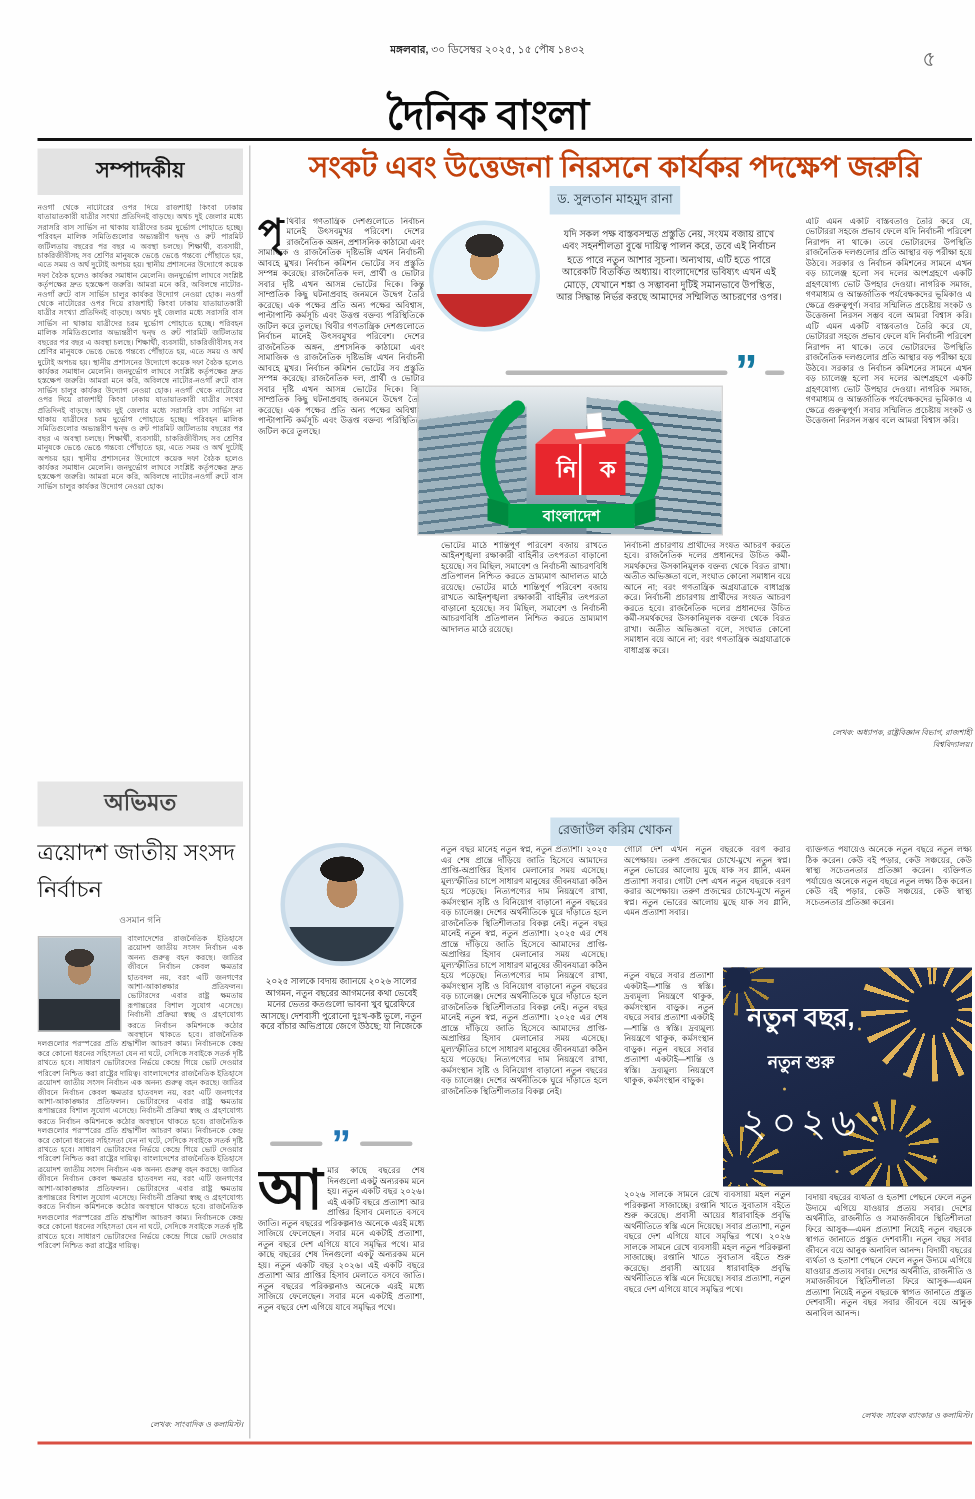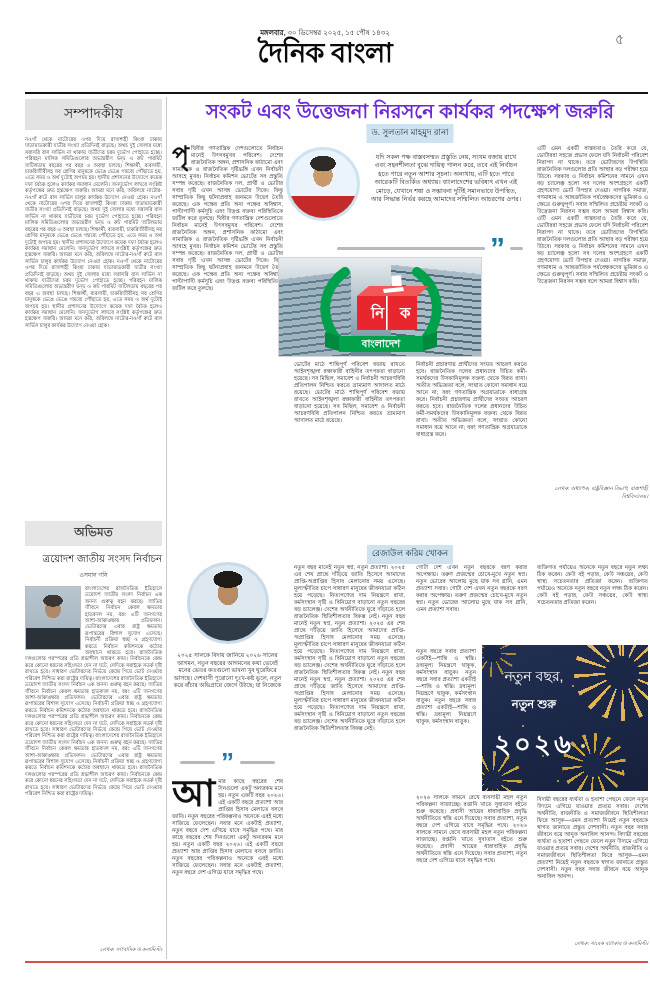--- a/index.html
+++ b/index.html
@@ -5,53 +5,53 @@
   * { margin:0; padding:0; box-sizing:border-box; }
   html,body { background:#ffffff; }
   .page {
     position:relative; width:650px; height:999px; background:#fefefe;
     font-family:"Liberation Sans","DejaVu Sans",sans-serif; overflow:hidden;
   }
   
   .dateline { position:absolute; top:27px; left:0; width:100%; text-align:center; font-size:7px; color:#222; }
   .dateline .day { font-weight:700; }
   .pagenum { position:absolute; top:28px; right:26px; font-size:14px; color:#666; }
-  .masthead { position:absolute; top:32px; left:0; width:100%; display:flex; justify-content:center; align-items:flex-end; gap:9px; color:#0a0a0a; }
+  .masthead { position:absolute; top:56px; left:0; width:100%; display:flex; justify-content:center; align-items:flex-end; gap:9px; color:#0a0a0a; }
   .masthead .brand { font-size:27px; font-weight:800; letter-spacing:-0.5px; }
   .masthead .sect  { font-size:37px; font-weight:900; letter-spacing:0px; }
   .toprule { position:absolute; top:92px; left:25px; width:623px; height:2px; background:#121212; }
   .vdivider { position:absolute; top:97px; left:166px; width:1px; height:862px; background:#c9c9c9; }
   .footrule { position:absolute; top:961px; left:25px; width:623px; height:2px; background:#d94f43; }
 
   
   .leftcol { position:absolute; left:25px; width:137px; }
   .ed { top:99px; }
-  .secbox { background:#e3e3e3; text-align:center; font-weight:400; color:#1a1a1a; }
+  .secbox { background:#e3e3e3; text-align:center; font-weight:700; color:#1a1a1a; }
   .ed .secbox { font-size:14px; padding:3px 0 4px; }
   .ed-title { margin-top:7px; font-size:12.5px; line-height:15px; color:#151515; font-weight:500; }
   .ed-body { margin-top:6px; height:340px; overflow:hidden; font-size:5px; line-height:6.4px; text-align:justify; color:#3a3a3a; }
   .op { top:521px; }
-  .op .secbox { font-size:12px; font-weight:600; color:#444; padding:2px 0 3px; background:#e6e6e6; }
-  .op-title { margin-top:5px; text-align:right; font-size:10px; color:#151515; }
+  .op .secbox { font-size:15px; font-weight:600; color:#444; padding:2px 0 3px; background:#e6e6e6; }
+  .op-title { margin-top:5px; text-align:left; font-size:15px; color:#151515; }
   .op-author { margin-top:2px; text-align:center; font-size:6px; color:#555; }
   .op-bodywrap { margin-top:4px; height:368px; overflow:hidden; font-size:5px; line-height:6.4px; text-align:justify; color:#3a3a3a; }
   .op-photo { float:left; width:56px; height:64px; margin:1px 4px 2px 0;
     background:
       radial-gradient(ellipse 16px 10px at 50% 22%, #3c3632 0 60%, transparent 61%),
       radial-gradient(ellipse 13px 15px at 50% 36%, #b08a68 0 60%, transparent 61%),
       linear-gradient(0deg, #2b3138 0 34%, transparent 34%),
       linear-gradient(180deg,#b9c6cf,#9fb0bb);
     border:1px solid #bbb; }
   .op-credit { position:absolute; left:25px; top:946px; width:137px; font-size:5.2px; font-style:italic; text-align:right; color:#333; }
 
   
   .art { position:absolute; left:172px; width:476px; }
   .a1 { top:97px; height:415px; }
   .a2 { top:518px; height:445px; }
-  .headline { position:absolute; top:0; left:0; width:100%; text-align:center; white-space:nowrap; color:#6d28d9; }
+  .headline { position:absolute; top:0; left:0; width:100%; text-align:center; white-space:nowrap; color:#c2410c; }
   .a1 .headline { font-size:19.5px; font-weight:600; }
   .a2 .headline { font-size:18.5px; font-weight:600; top:2px; }
   .bylinebox { position:absolute; left:50%; transform:translateX(-50%); background:#cfe2ef; text-align:center; font-size:8.5px; color:#22323c; padding:2px 5px 3px; }
   .a1 .bylinebox { top:27px; }
   .a2 .bylinebox { top:27px; }
   .col { position:absolute; width:111px; font-size:5.5px; line-height:7px; text-align:justify; color:#222; overflow:hidden; }
   .dropcap { float:left; font-weight:700; color:#111; }
   .dc1 { font-size:25px; line-height:21px; padding-right:2px; }
   .dc2 { font-size:37px; line-height:31px; padding-right:3px; }
 
@@ -98,23 +98,23 @@
     background:#1b2747; }
   .burst .core { position:absolute; left:50%; top:50%; width:6px; height:6px; margin:-3px 0 0 -3px; border-radius:50%; background:#f3d892; }
   .b-a { right:-22px; top:-20px; width:96px; height:96px; }
   .b-b { right:22px;  bottom:-6px; width:64px; height:64px; background:repeating-conic-gradient(#caa23e 0deg 6deg, transparent 6deg 26deg); }
   .b-c { left:-18px; bottom:-18px; width:58px; height:58px; background:repeating-conic-gradient(#caa23e 0deg 6deg, transparent 6deg 30deg); }
   .b-d { left:-14px; top:-16px; width:48px; height:48px; background:repeating-conic-gradient(#ad8a35 0deg 6deg, transparent 6deg 30deg); }
   .ad-dots { position:absolute; left:30px; top:30px; width:2px; height:2px; border-radius:50%; background:#e9c878;
     box-shadow: 60px 10px 0 #d8b25c, 90px 40px 0 #e9c878, 30px 80px 0 #caa23e, 110px 95px 0 #e9c878,
                 10px 50px 0 #d8b25c, 70px 70px 0 1px #f3d892, 120px 20px 0 #caa23e, 45px 105px 0 #d8b25c; }
   .ad-text { position:absolute; left:6px; top:20px; width:92px; text-align:center; color:#ffffff; }
-  .ad-l1 { font-size:14px; font-weight:400; }
+  .ad-l1 { font-size:17px; font-weight:700; }
   .ad-l2 { font-size:11.5px; font-weight:700; margin-top:7px; }
-  .ad-yr { font-size:26px; font-weight:700; margin-top:9px; letter-spacing:3px; }
+  .ad-yr { font-size:26px; font-weight:400; margin-top:9px; letter-spacing:3px; }
 
   .credit { position:absolute; font-size:5.2px; font-style:italic; text-align:right; color:#333; width:111px; }
   .a1 .credit { left:365px; top:388px; }
   .a2 .credit { left:365px; top:422px; }
 </style>
 </head>
 <body>
 
 <div class="page">
 

